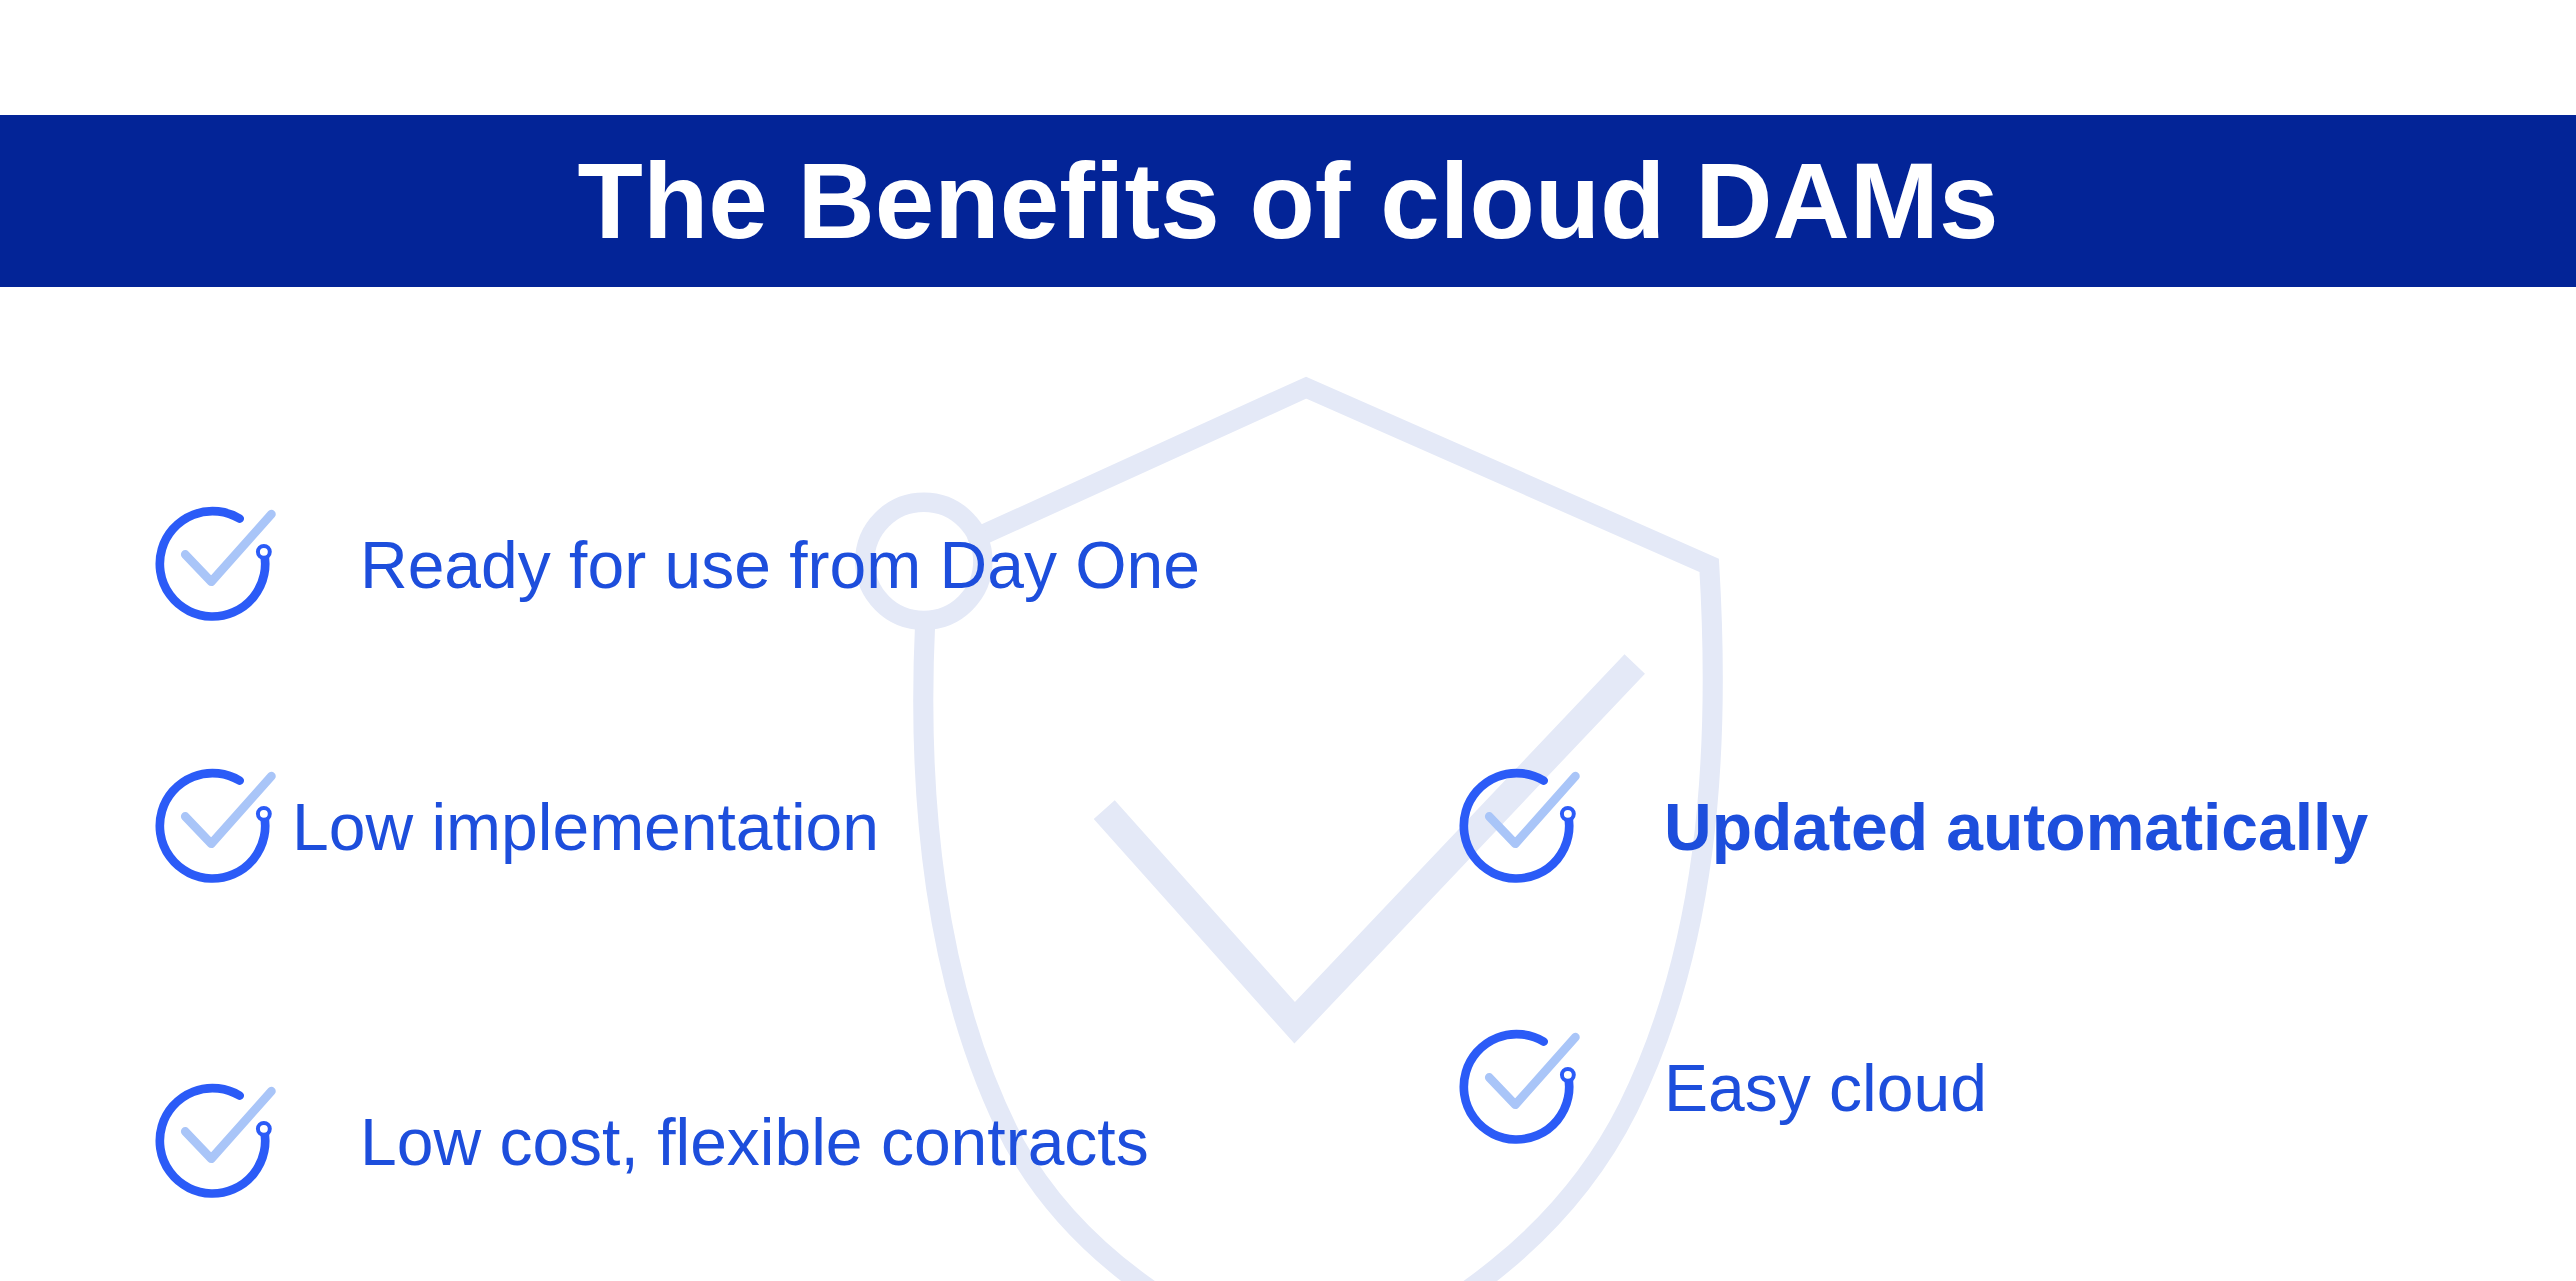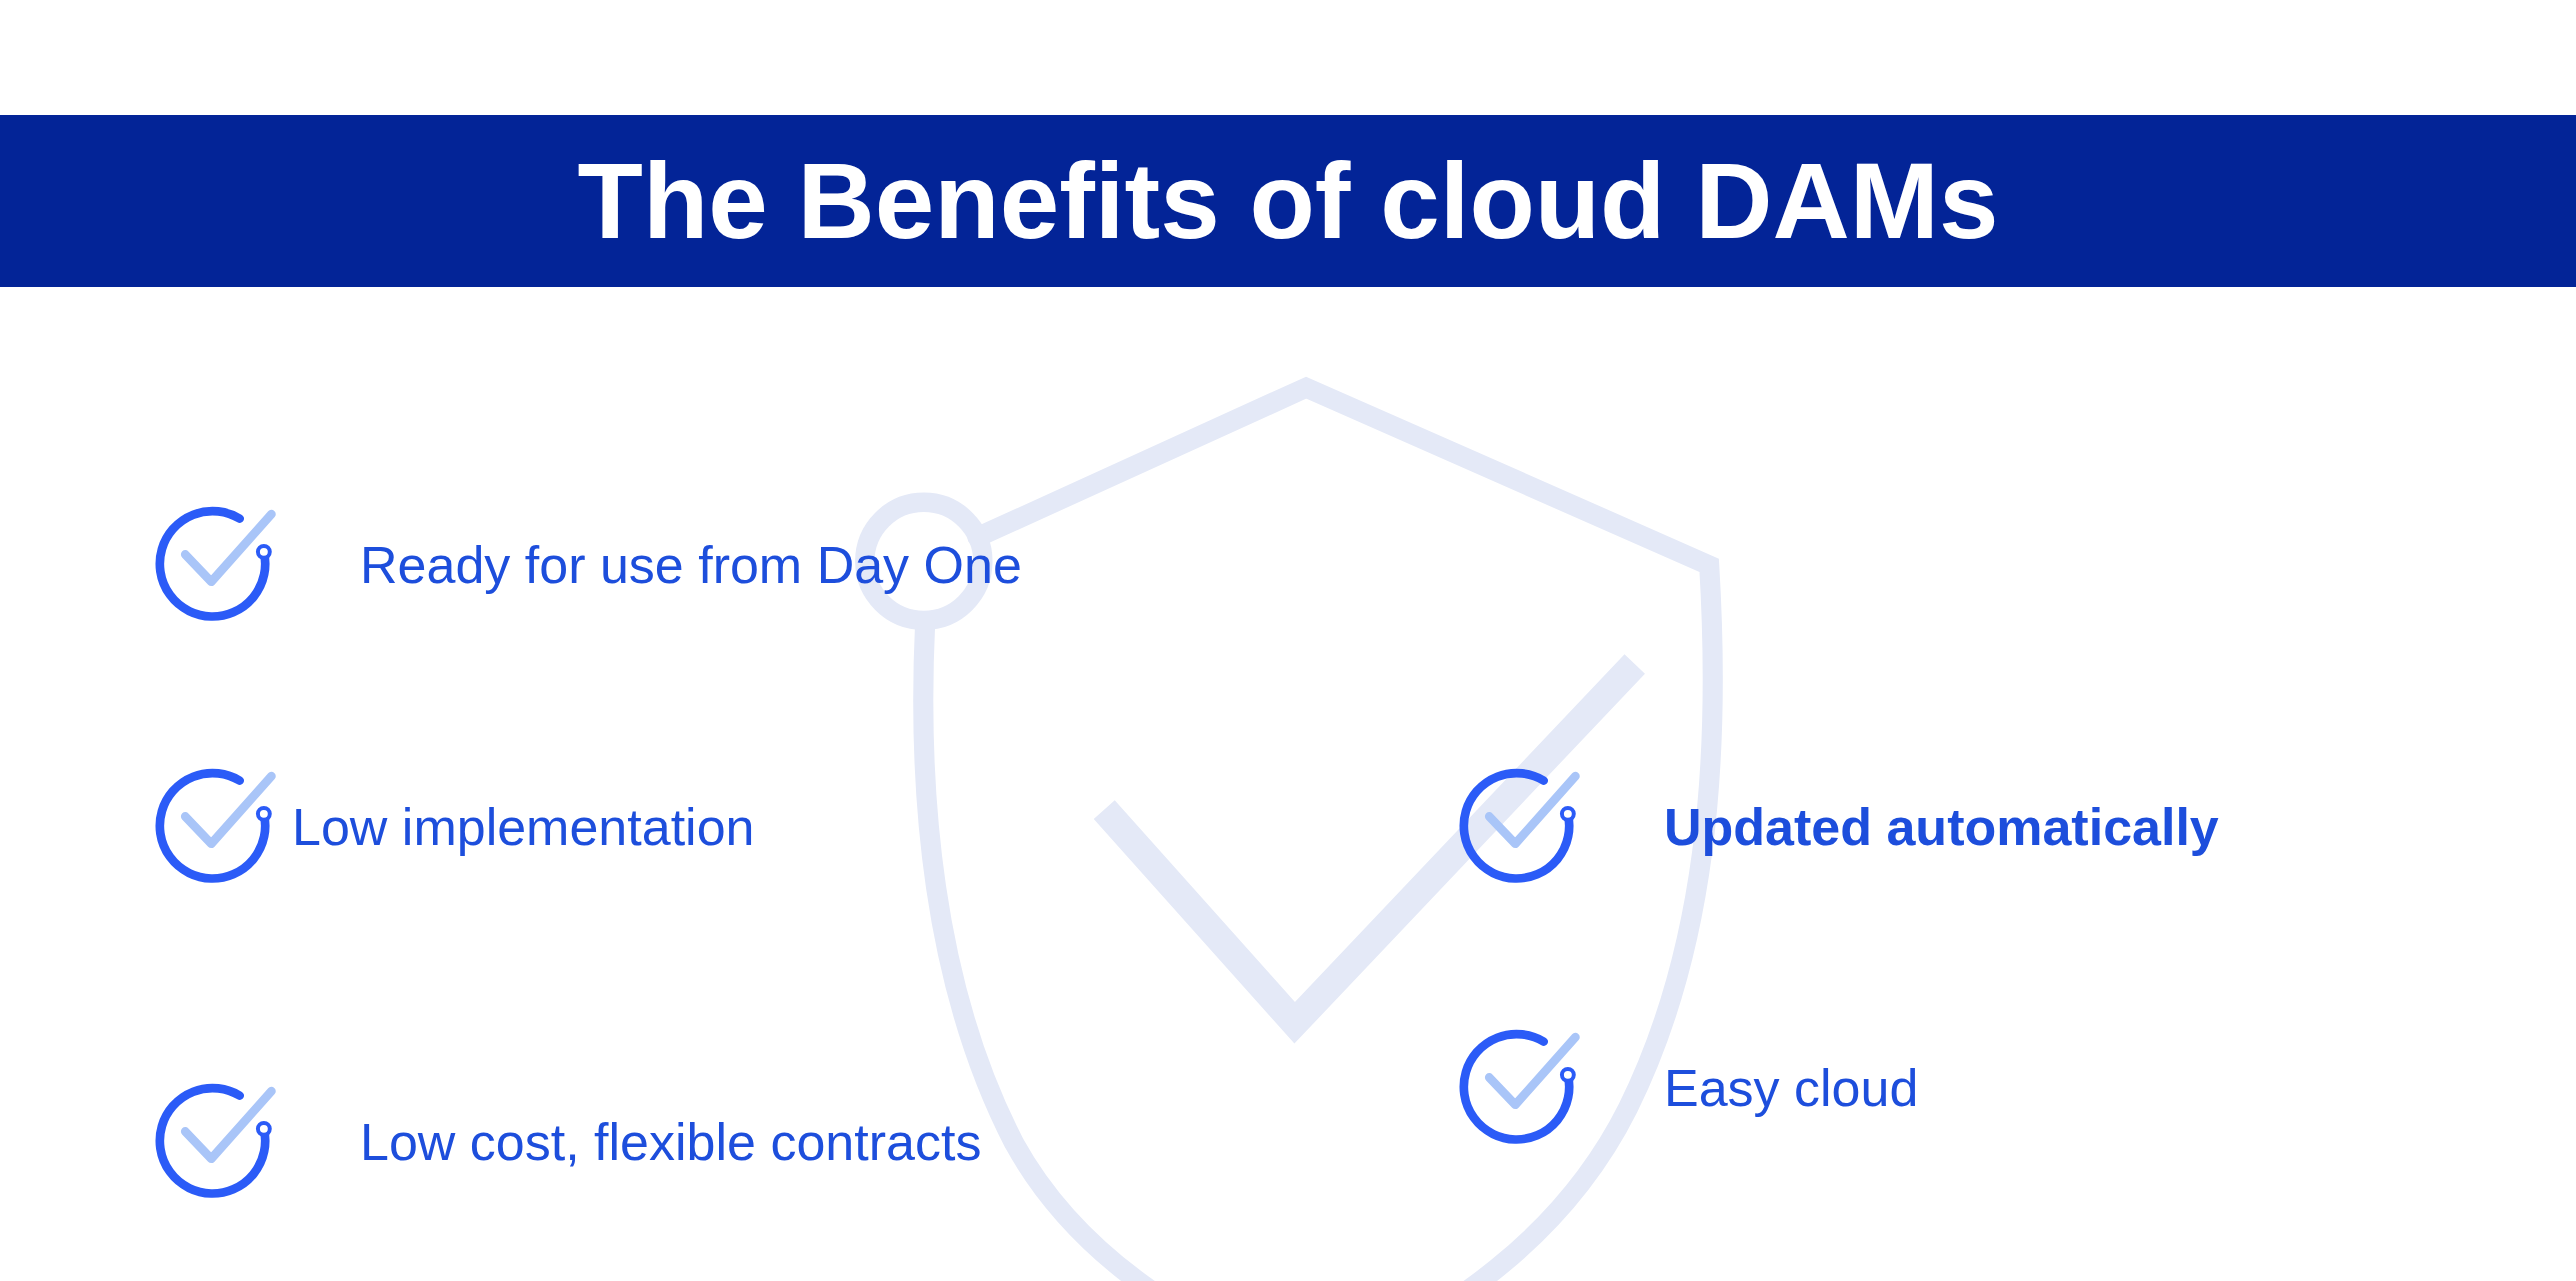--- a/index.html
+++ b/index.html
@@ -17,21 +17,21 @@
   .banner h1{
     margin:0;color:#ffffff;font-size:107px;font-weight:700;letter-spacing:0;
     white-space:nowrap;
   }
   
   .benefit{
     position:absolute;display:flex;align-items:center;gap:83px;height:124px;
     white-space:nowrap;z-index:1;
   }
   .benefit .icon{width:124px;height:124px;flex:0 0 auto;display:block;}
-  .benefit .label{color:#1d4edc;font-size:52px;line-height:1;}
+  .benefit .label{color:#1d4edc;font-size:66px;line-height:1;}
   .hidden-defs{position:absolute;width:0;height:0;overflow:hidden;}
 </style>
 </head>
 <body>
 
 <div class="canvas">
 
   <svg class="hidden-defs" aria-hidden="true">
     <defs>
       <g id="icn-check-circle">

